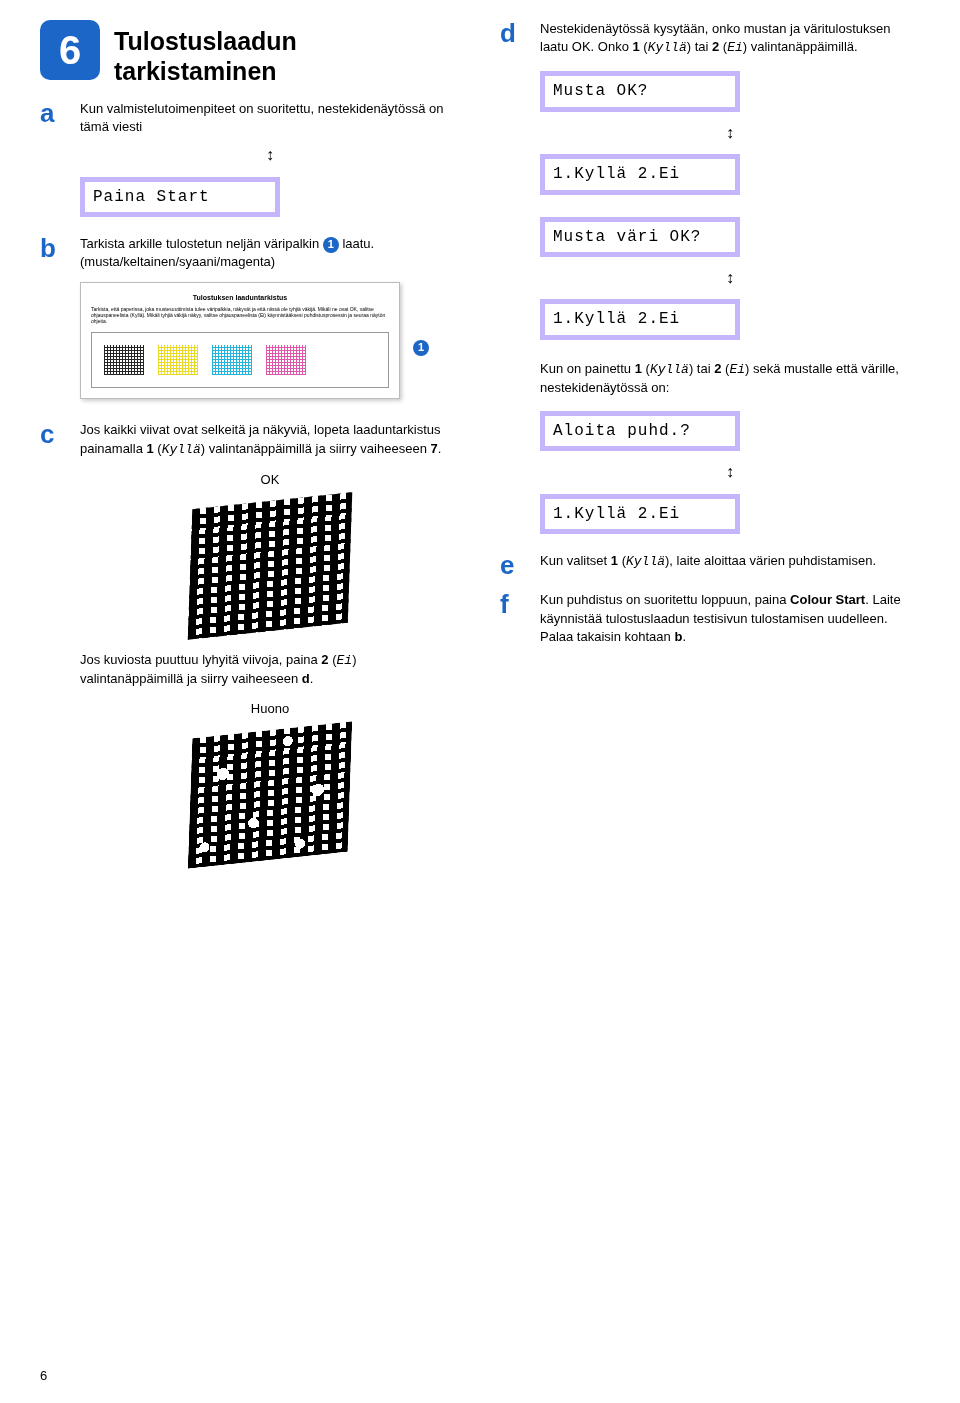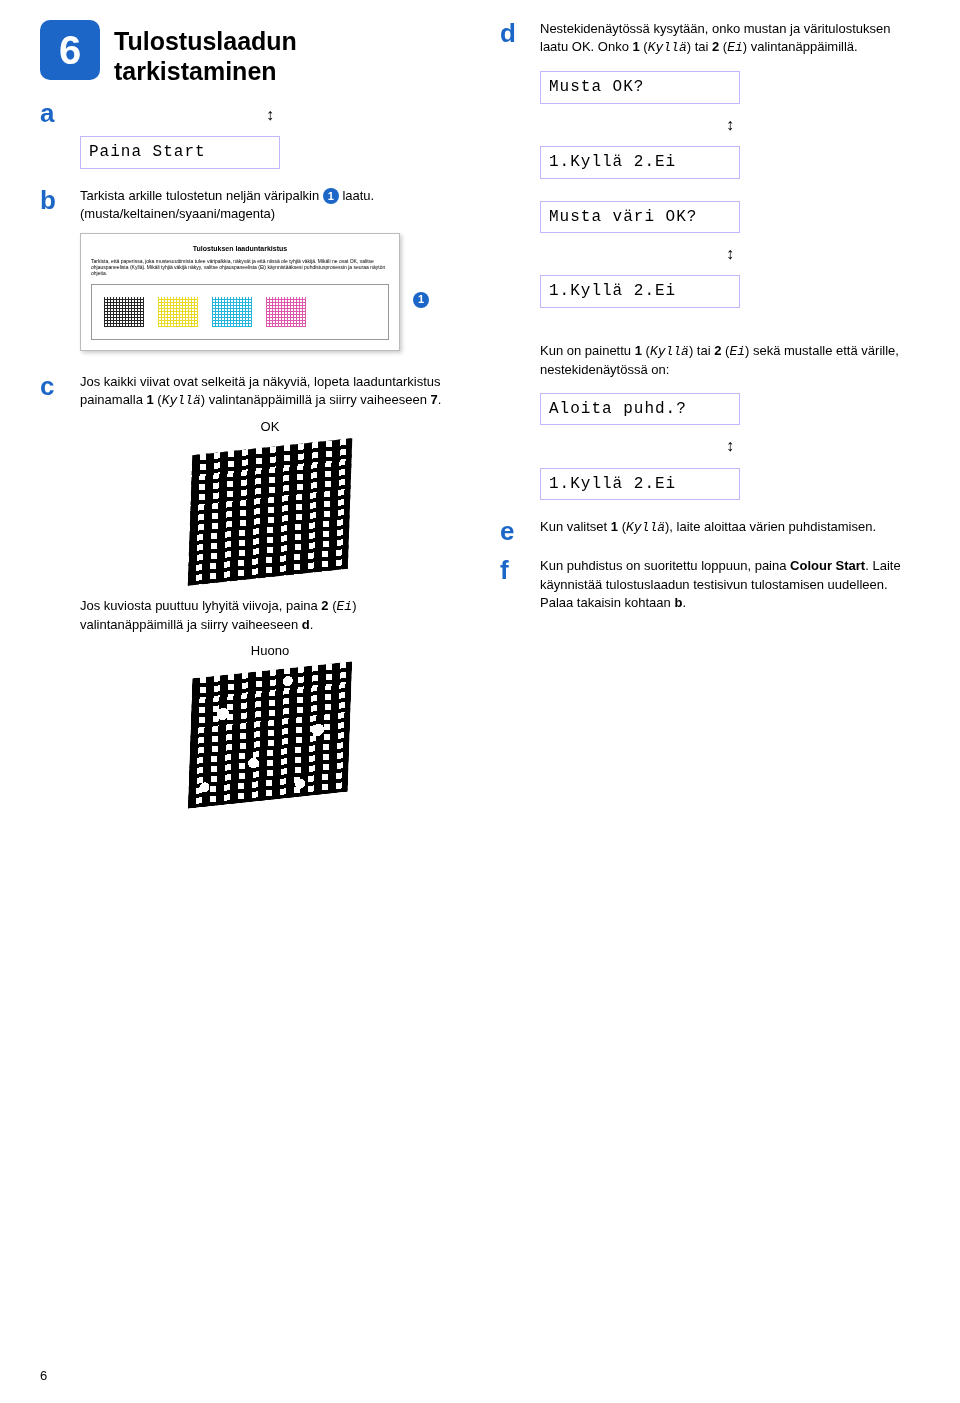--- a/index.html
+++ b/index.html
@@ -61,21 +61,21 @@
   .sub-body {
     flex: 1;
     font-size: 13px;
     line-height: 1.4;
   }
   .sub-body p { margin-bottom: 8px; }
   .lcd {
     font-family: "Courier New", monospace;
     font-size: 16px;
     letter-spacing: 1px;
-    border: 1px solid #c4b5fd;
+    border: 5px solid #c4b5fd;
     padding: 4px 8px;
     margin: 6px 0;
     display: inline-block;
     min-width: 200px;
     background: #fff;
   }
   .updown {
     font-size: 16px;
     text-align: center;
     margin: 4px 0;
@@ -160,21 +160,21 @@
       radial-gradient(circle at 80% 50%, transparent 0 6px, #000 6px),
       radial-gradient(circle at 40% 70%, transparent 0 5px, #000 5px),
       radial-gradient(circle at 10% 85%, transparent 0 5px, #000 5px),
       radial-gradient(circle at 70% 90%, transparent 0 5px, #000 5px);
     -webkit-mask-composite: source-in;
             mask-composite: intersect;
   }
   .center-label {
     text-align: center;
     font-size: 13px;
-    margin: 6px 0;
+    margin: 12px 0;
   }
   .page-num {
     position: absolute;
     bottom: 20px;
     left: 40px;
     font-size: 13px;
   }
 </style>
 </head>
 <body>
@@ -187,20 +187,21 @@
       <div class="step-num">6</div>
       <div class="step-title">
         <span>Tulostuslaadun</span><br>
         <span>tarkistaminen</span>
       </div>
     </div>
 
     <div class="sub">
       <div class="sub-letter">a</div>
       <div class="sub-body">
+        <p>Kun valmistelutoimenpiteet on suoritettu, nestekidenäytössä on tämä viesti</p>
         <div class="updown">↕</div>
         <div class="lcd">Paina Start</div>
       </div>
     </div>
 
     <div class="sub">
       <div class="sub-letter">b</div>
       <div class="sub-body">
         <p>
           <span>Tarkista arkille tulostetun neljän väripalkin </span><span class="callout-circle">1</span><span> laatu. (musta/keltainen/syaani/magenta)</span>
@@ -250,21 +251,21 @@
           <span>Nestekidenäytössä kysytään, onko mustan ja väritulostuksen laatu OK. Onko </span><b>1</b><span> (</span><span class="mono">Kyllä</span><span>) tai </span><b>2</b><span> (</span><span class="mono">Ei</span><span>) valintanäppäimillä.</span>
         </p>
         <div class="lcd">Musta OK?</div>
         <div class="updown">↕</div>
         <div class="lcd">1.Kyllä 2.Ei</div>
         <div style="height:10px"></div>
         <div class="lcd">Musta väri OK?</div>
         <div class="updown">↕</div>
         <div class="lcd">1.Kyllä 2.Ei</div>
 
-        <p style="margin-top:28px">
+        <p style="margin-top:14px">
           <span>Kun on painettu </span><b>1</b><span> (</span><span class="mono">Kyllä</span><span>) tai </span><b>2</b><span> (</span><span class="mono">Ei</span><span>) sekä mustalle että värille, nestekidenäytössä on:</span>
         </p>
         <div class="lcd">Aloita puhd.?</div>
         <div class="updown">↕</div>
         <div class="lcd">1.Kyllä 2.Ei</div>
       </div>
     </div>
 
     <div class="sub">
       <div class="sub-letter">e</div>

